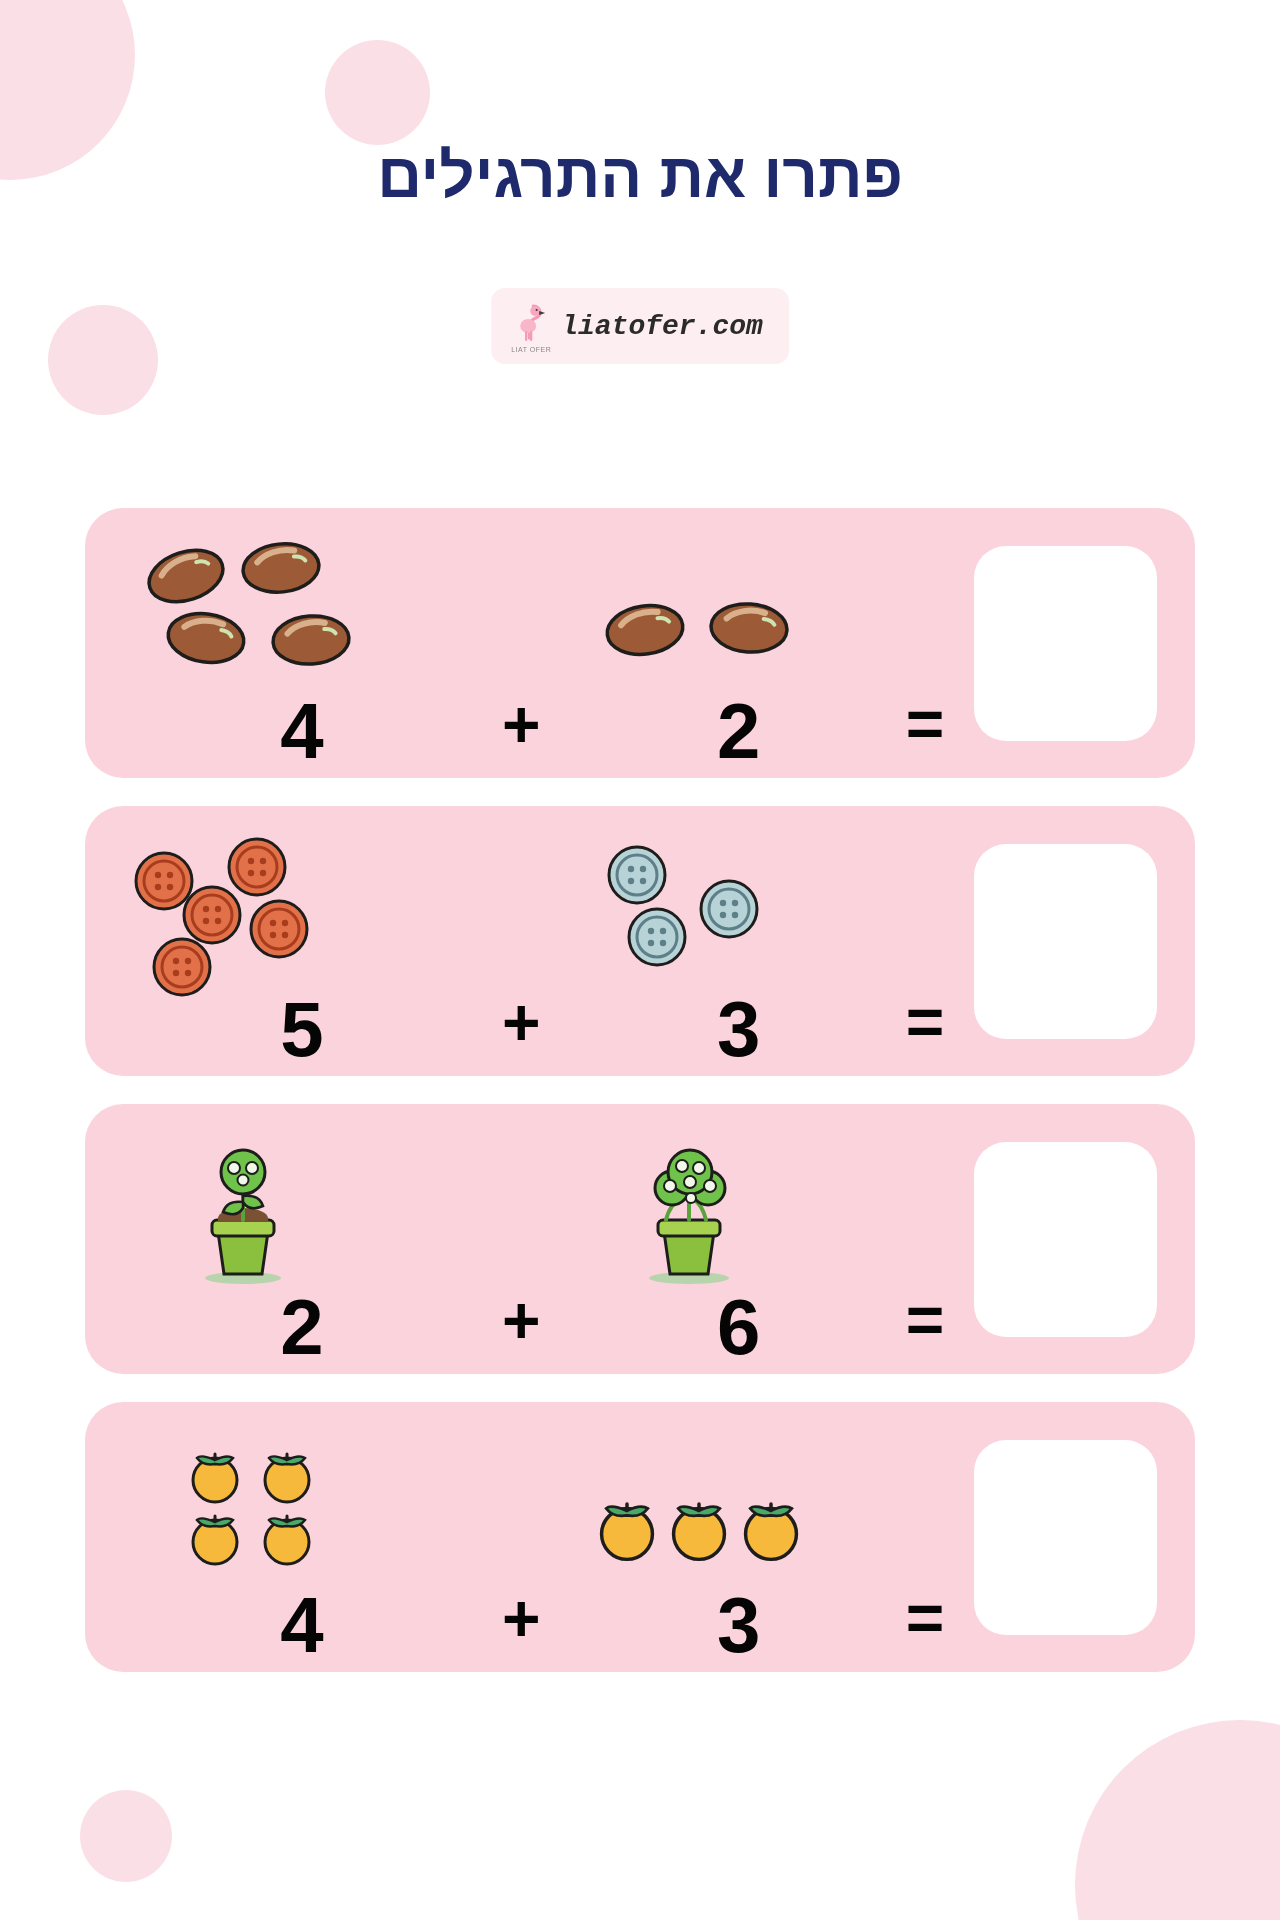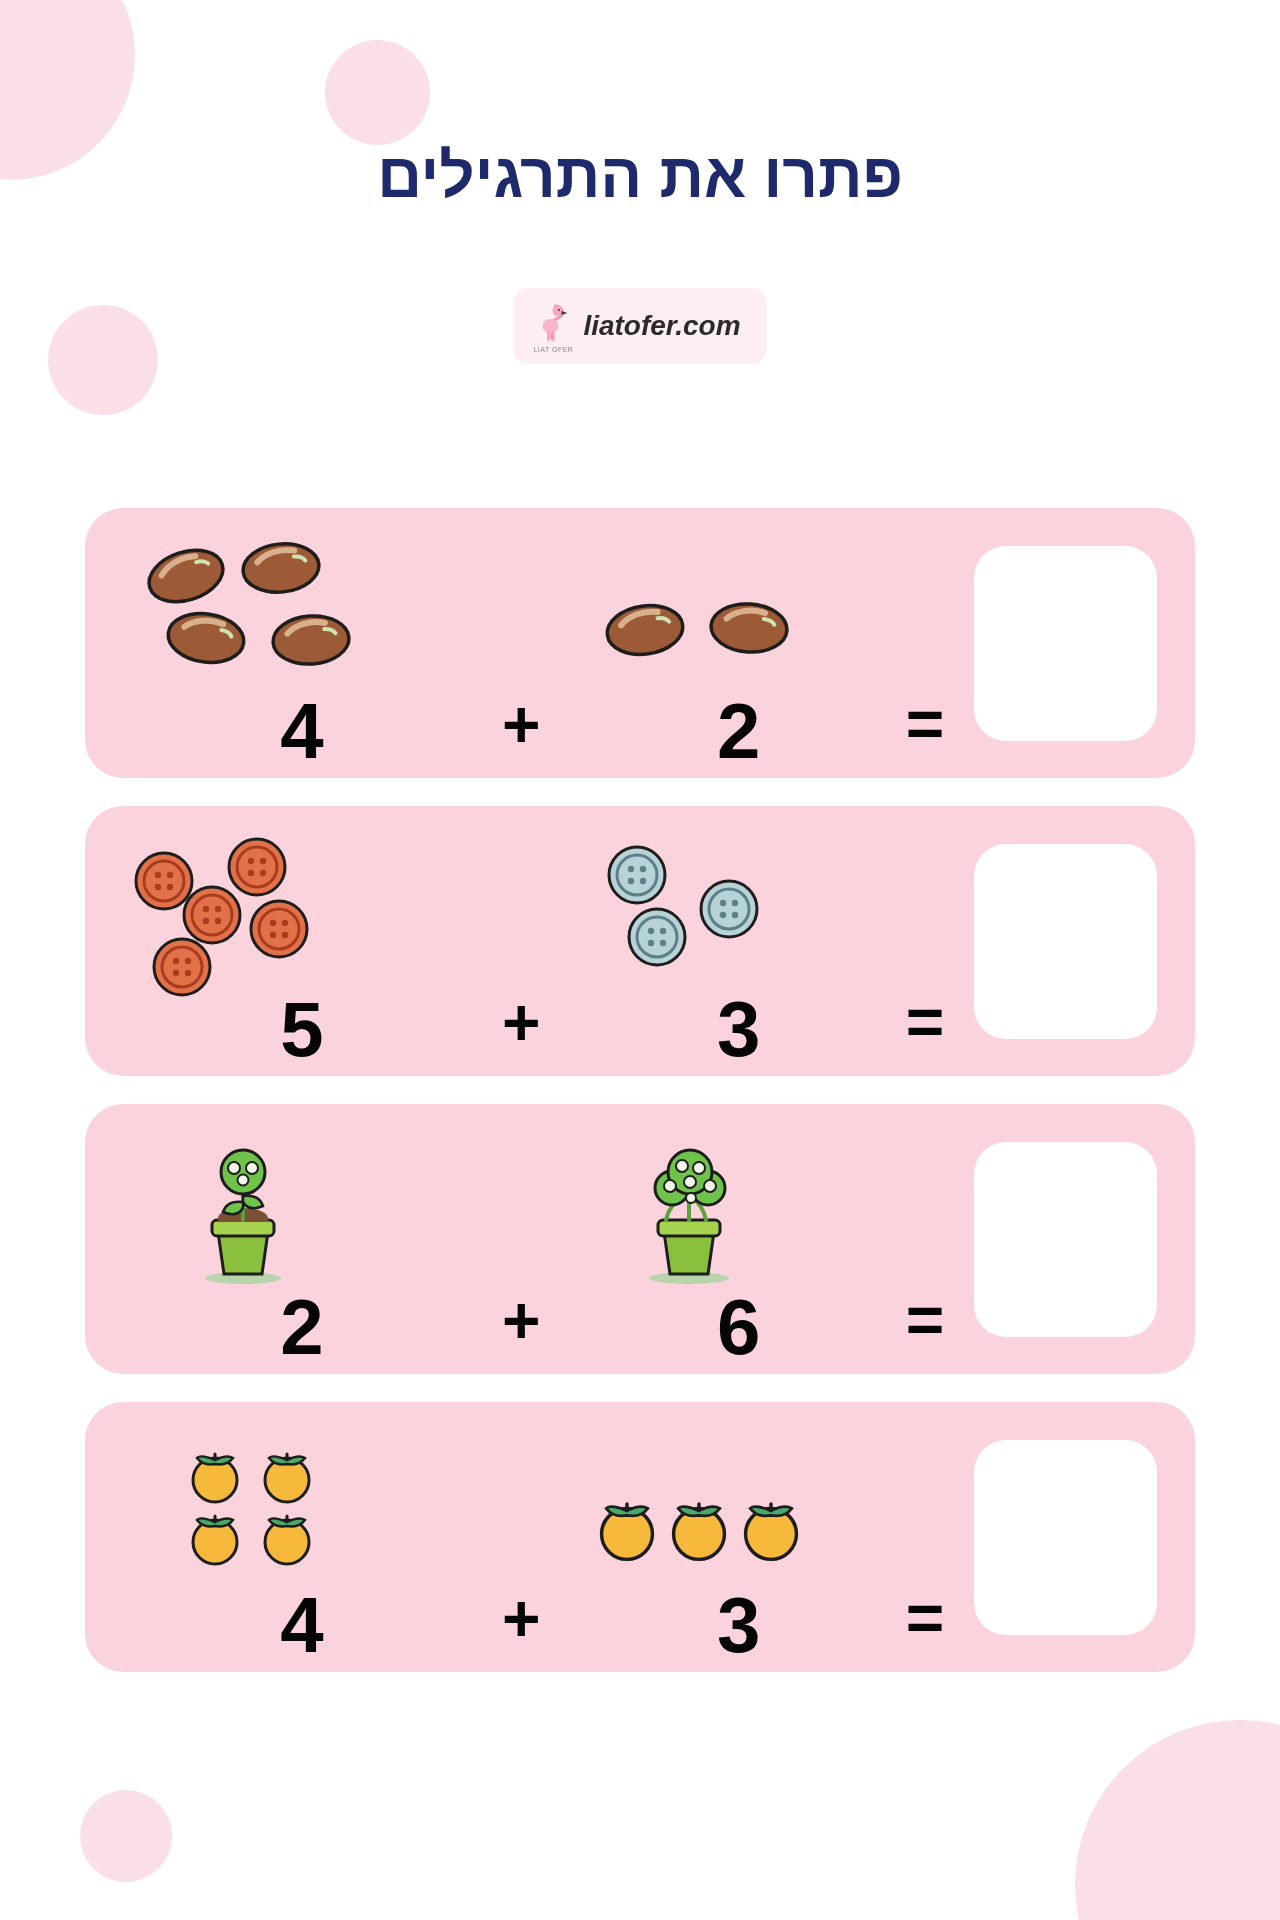--- a/index.html
+++ b/index.html
@@ -87,20 +87,21 @@
     font-size: 7px;
     color: #888;
     letter-spacing: 0.5px;
     white-space: nowrap;
   }
   .brand-text {
     font-size: 28px;
     font-style: italic;
     font-weight: bold;
     color: #2b2b2b;
+    font-family: Liberation Mono, monospace;
   }
 
   
   .rows {
     position: absolute;
     top: 508px;
     left: 85px;
     width: 1110px;
   }
   .row {

